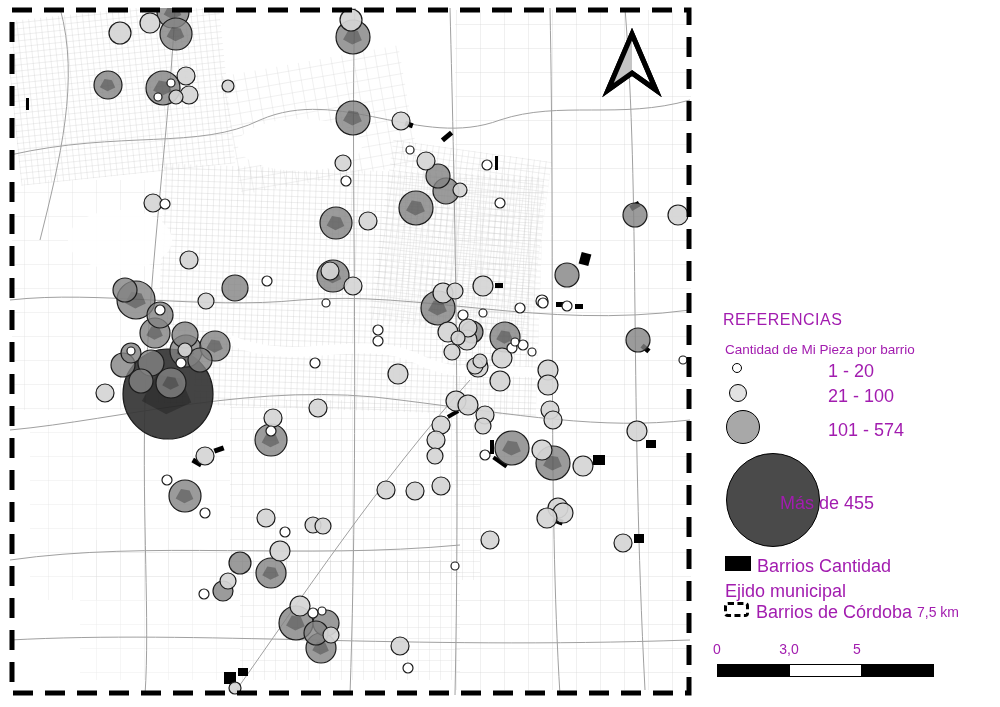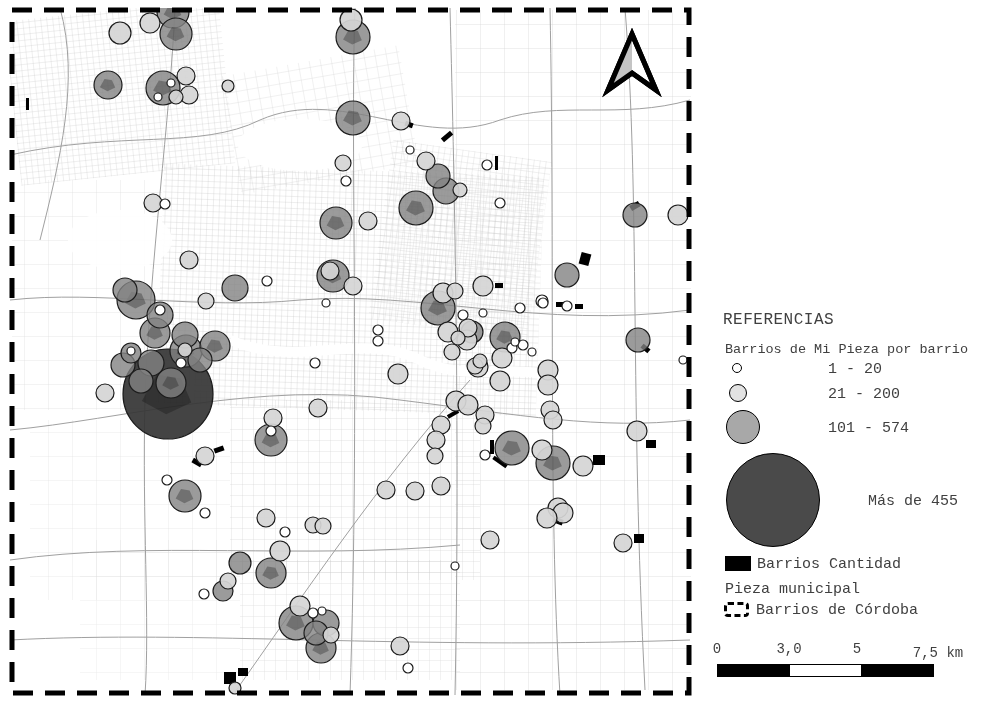--- a/index.html
+++ b/index.html
@@ -1,22 +1,22 @@
 <!DOCTYPE html>
 <html><head>
 <meta charset="utf-8">
 <style>
   html,body{margin:0;padding:0;background:#ffffff;}
   .stage{position:relative;width:1000px;height:707px;background:#ffffff;overflow:hidden;
-         font-family:Liberation Mono, monospace;color:#404040;}
+         font-family:Liberation Sans, sans-serif;color:#a21caf;}
   .map-svg{position:absolute;left:0;top:0;}
   .abs{position:absolute;}
   .leg-title{font-size:16px;letter-spacing:.5px;}
   .leg-sub{font-size:13.5px;}
-  .leg-label{font-size:15px;}
+  .leg-label{font-size:18px;}
   .swatch-circle{border:1.3px solid #000;border-radius:50%;box-sizing:border-box;}
   .swatch-rect{background:#000;}
   .ejido-icon{border:3px dashed #000;border-radius:4px;box-sizing:border-box;background:#fff;}
   .scale-label{font-size:14px;transform:translateX(-50%);white-space:nowrap;}
   .scalebar{display:flex;border:1.5px solid #000;box-sizing:content-box;}
   .scalebar div{height:100%;}
 </style>
 </head>
 <body>
 
@@ -271,44 +271,44 @@
       <path d="M632,34 L656,90 L632,73 L608,90 Z" fill="#ffffff" stroke="#000" stroke-width="5" stroke-linejoin="miter"></path>
       <path d="M632,34 L632,73 L608,90 Z" fill="#c4c4c4"></path>
       <path d="M632,34 L656,90 L632,73 L608,90 Z" fill="none" stroke="#000" stroke-width="5"></path>
     </g>
 
     <rect id="ejido-rect" x="12" y="10" width="677" height="683" fill="none" stroke="#000000" stroke-width="5" stroke-dasharray="20 12"></rect>
   </svg>
 
   <div>
     <div class="abs leg-title" style="left:723px;top:311px">REFERENCIAS</div>
-    <div class="abs leg-sub" style="left:725px;top:342px">Barrios de Mi Pieza por barrio</div>
+    <div class="abs leg-sub" style="left:725px;top:342px">Cantidad de Mi Pieza por barrio</div>
 
     <div class="abs swatch-circle" style="left: 732px; top: 363px; width: 10px; height: 10px; background: rgb(255, 255, 255);"></div>
     <div class="abs leg-label" style="left:828px;top:361px">1 - 20</div>
 
     <div class="abs swatch-circle" style="left: 729px; top: 384px; width: 18px; height: 18px; background: rgb(226, 226, 226);"></div>
-    <div class="abs leg-label" style="left:828px;top:386px">21 - 200</div>
+    <div class="abs leg-label" style="left:828px;top:386px">21 - 100</div>
 
     <div class="abs swatch-circle" style="left: 726px; top: 410px; width: 34px; height: 34px; background: rgb(168, 168, 168);"></div>
     <div class="abs leg-label" style="left:828px;top:420px">101 - 574</div>
 
     <div class="abs swatch-circle" style="left: 726px; top: 453px; width: 94px; height: 94px; background: rgb(74, 74, 74);"></div>
-    <div class="abs leg-label" style="left:868px;top:493px">Más de 455</div>
+    <div class="abs leg-label" style="left:780px;top:493px">Más de 455</div>
 
     <div class="abs swatch-rect" style="left:725px;top:556px;width:26px;height:15px"></div>
     <div class="abs leg-label" style="left:757px;top:556px">Barrios Cantidad</div>
 
-    <div class="abs leg-label" style="left:725px;top:581px">Pieza municipal</div>
+    <div class="abs leg-label" style="left:725px;top:581px">Ejido municipal</div>
     <div class="abs ejido-icon" style="left:724px;top:602px;width:25px;height:15px"></div>
     <div class="abs leg-label" style="left:756px;top:602px">Barrios de Córdoba</div>
 
     <div class="abs scale-label" style="left:717px;top:641px">0</div>
     <div class="abs scale-label" style="left:789px;top:641px">3,0</div>
     <div class="abs scale-label" style="left:857px;top:641px">5</div>
-    <div class="abs scale-label" style="left:938px;top:645px">7,5 km</div>
+    <div class="abs scale-label" style="left:938px;top:604px">7,5 km</div>
     <div class="abs scalebar" style="left:717px;top:664px;width:215px;height:11px">
       <div style="width: 71.6px; background: rgb(0, 0, 0);"></div>
       <div style="width: 71.6px; background: rgb(255, 255, 255);"></div>
       <div style="width: 71.8px; background: rgb(0, 0, 0);"></div>
     </div>
   </div>
 </div>
 
 </body></html>

